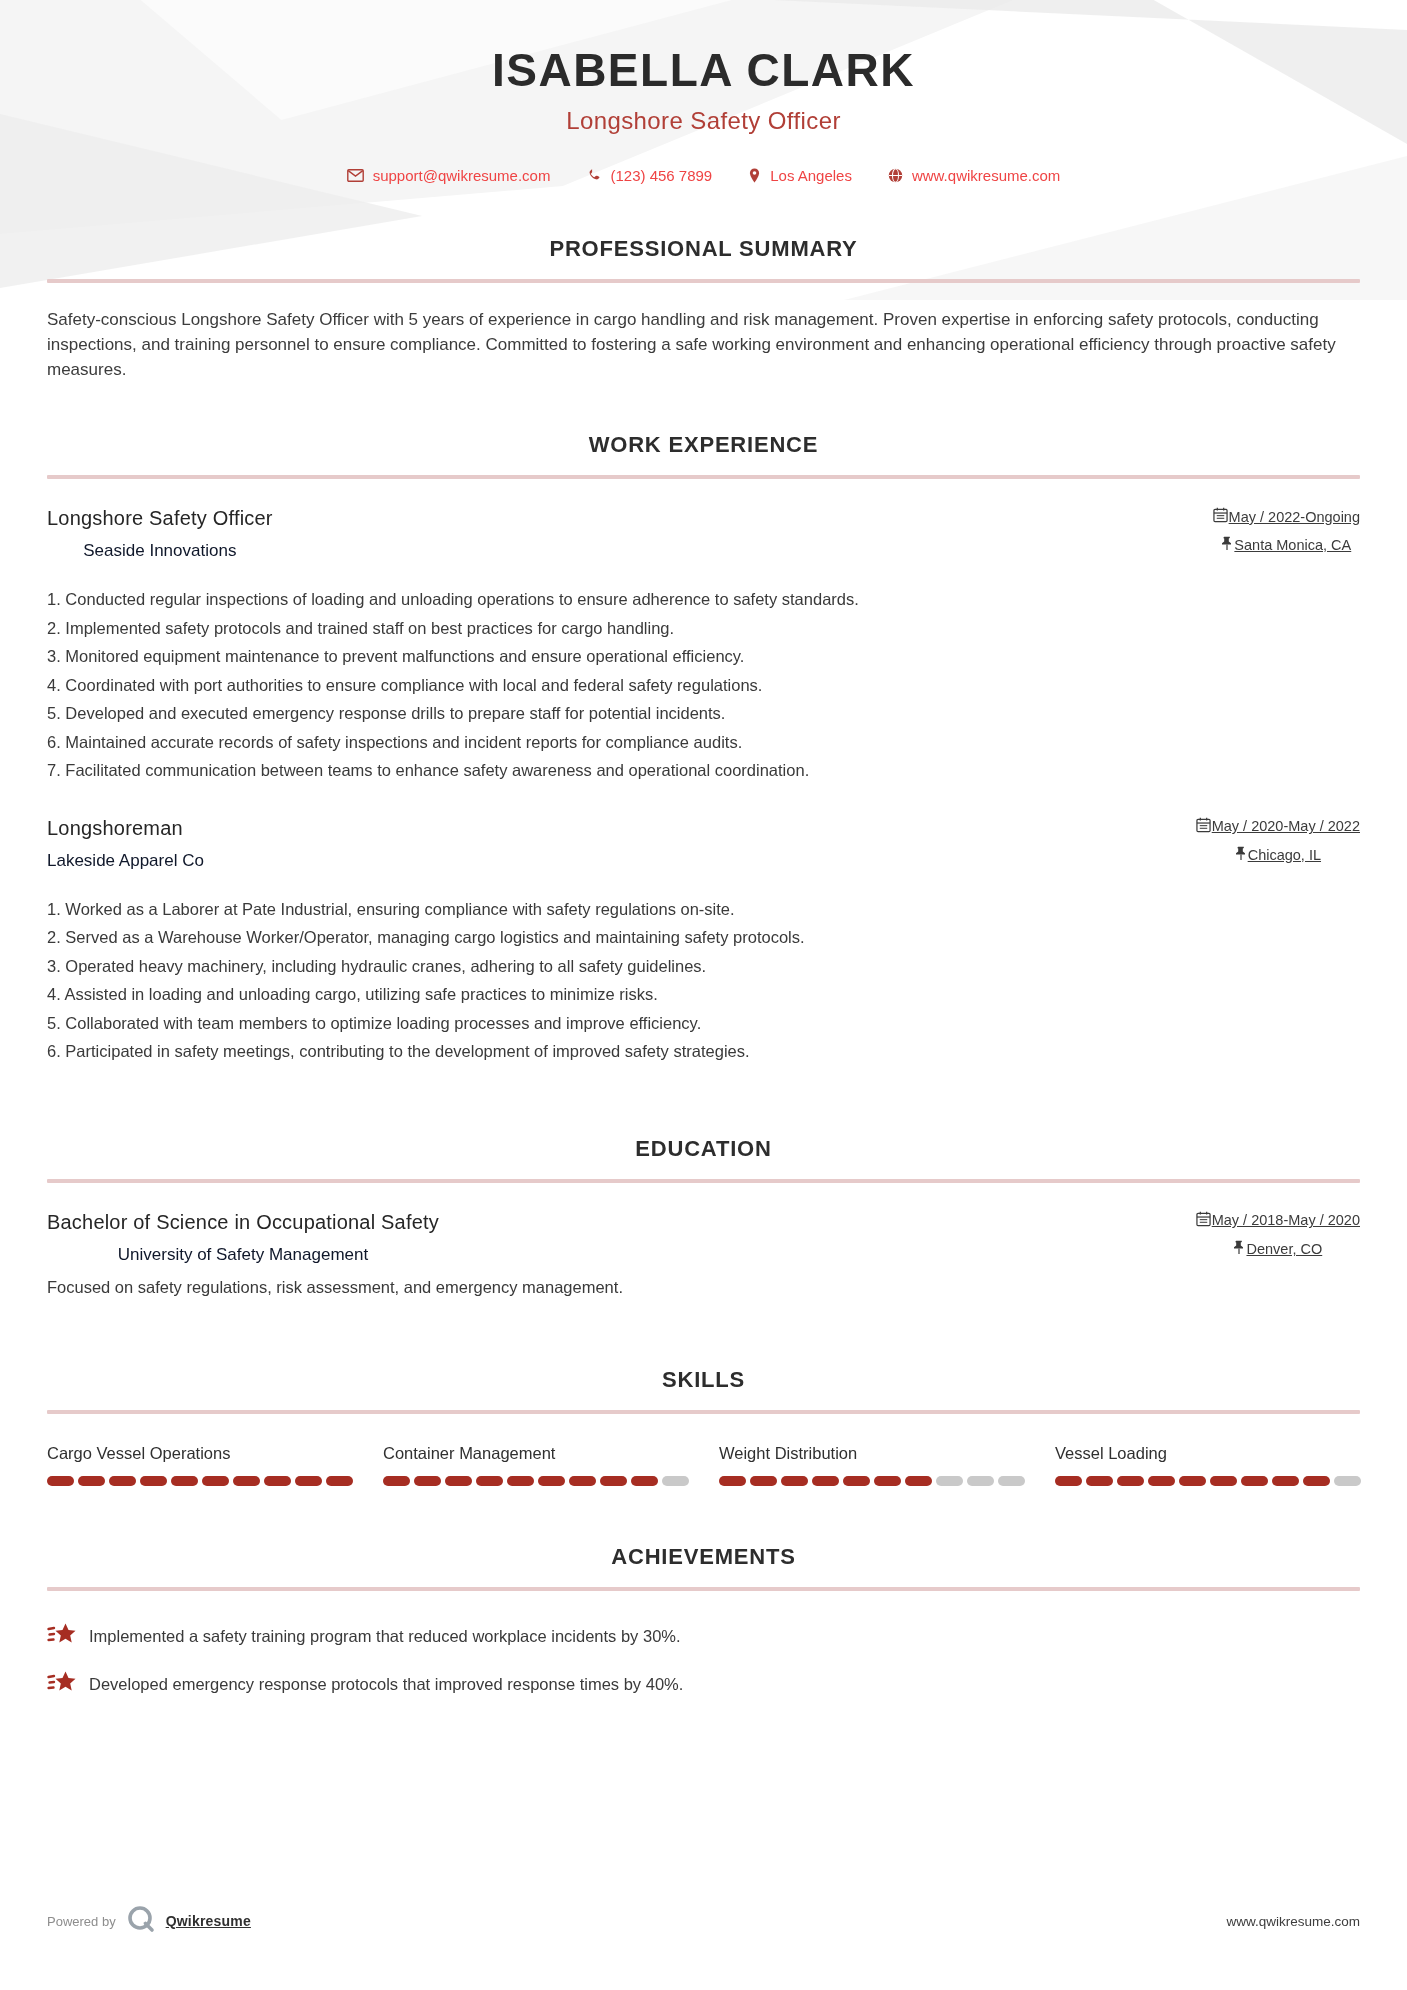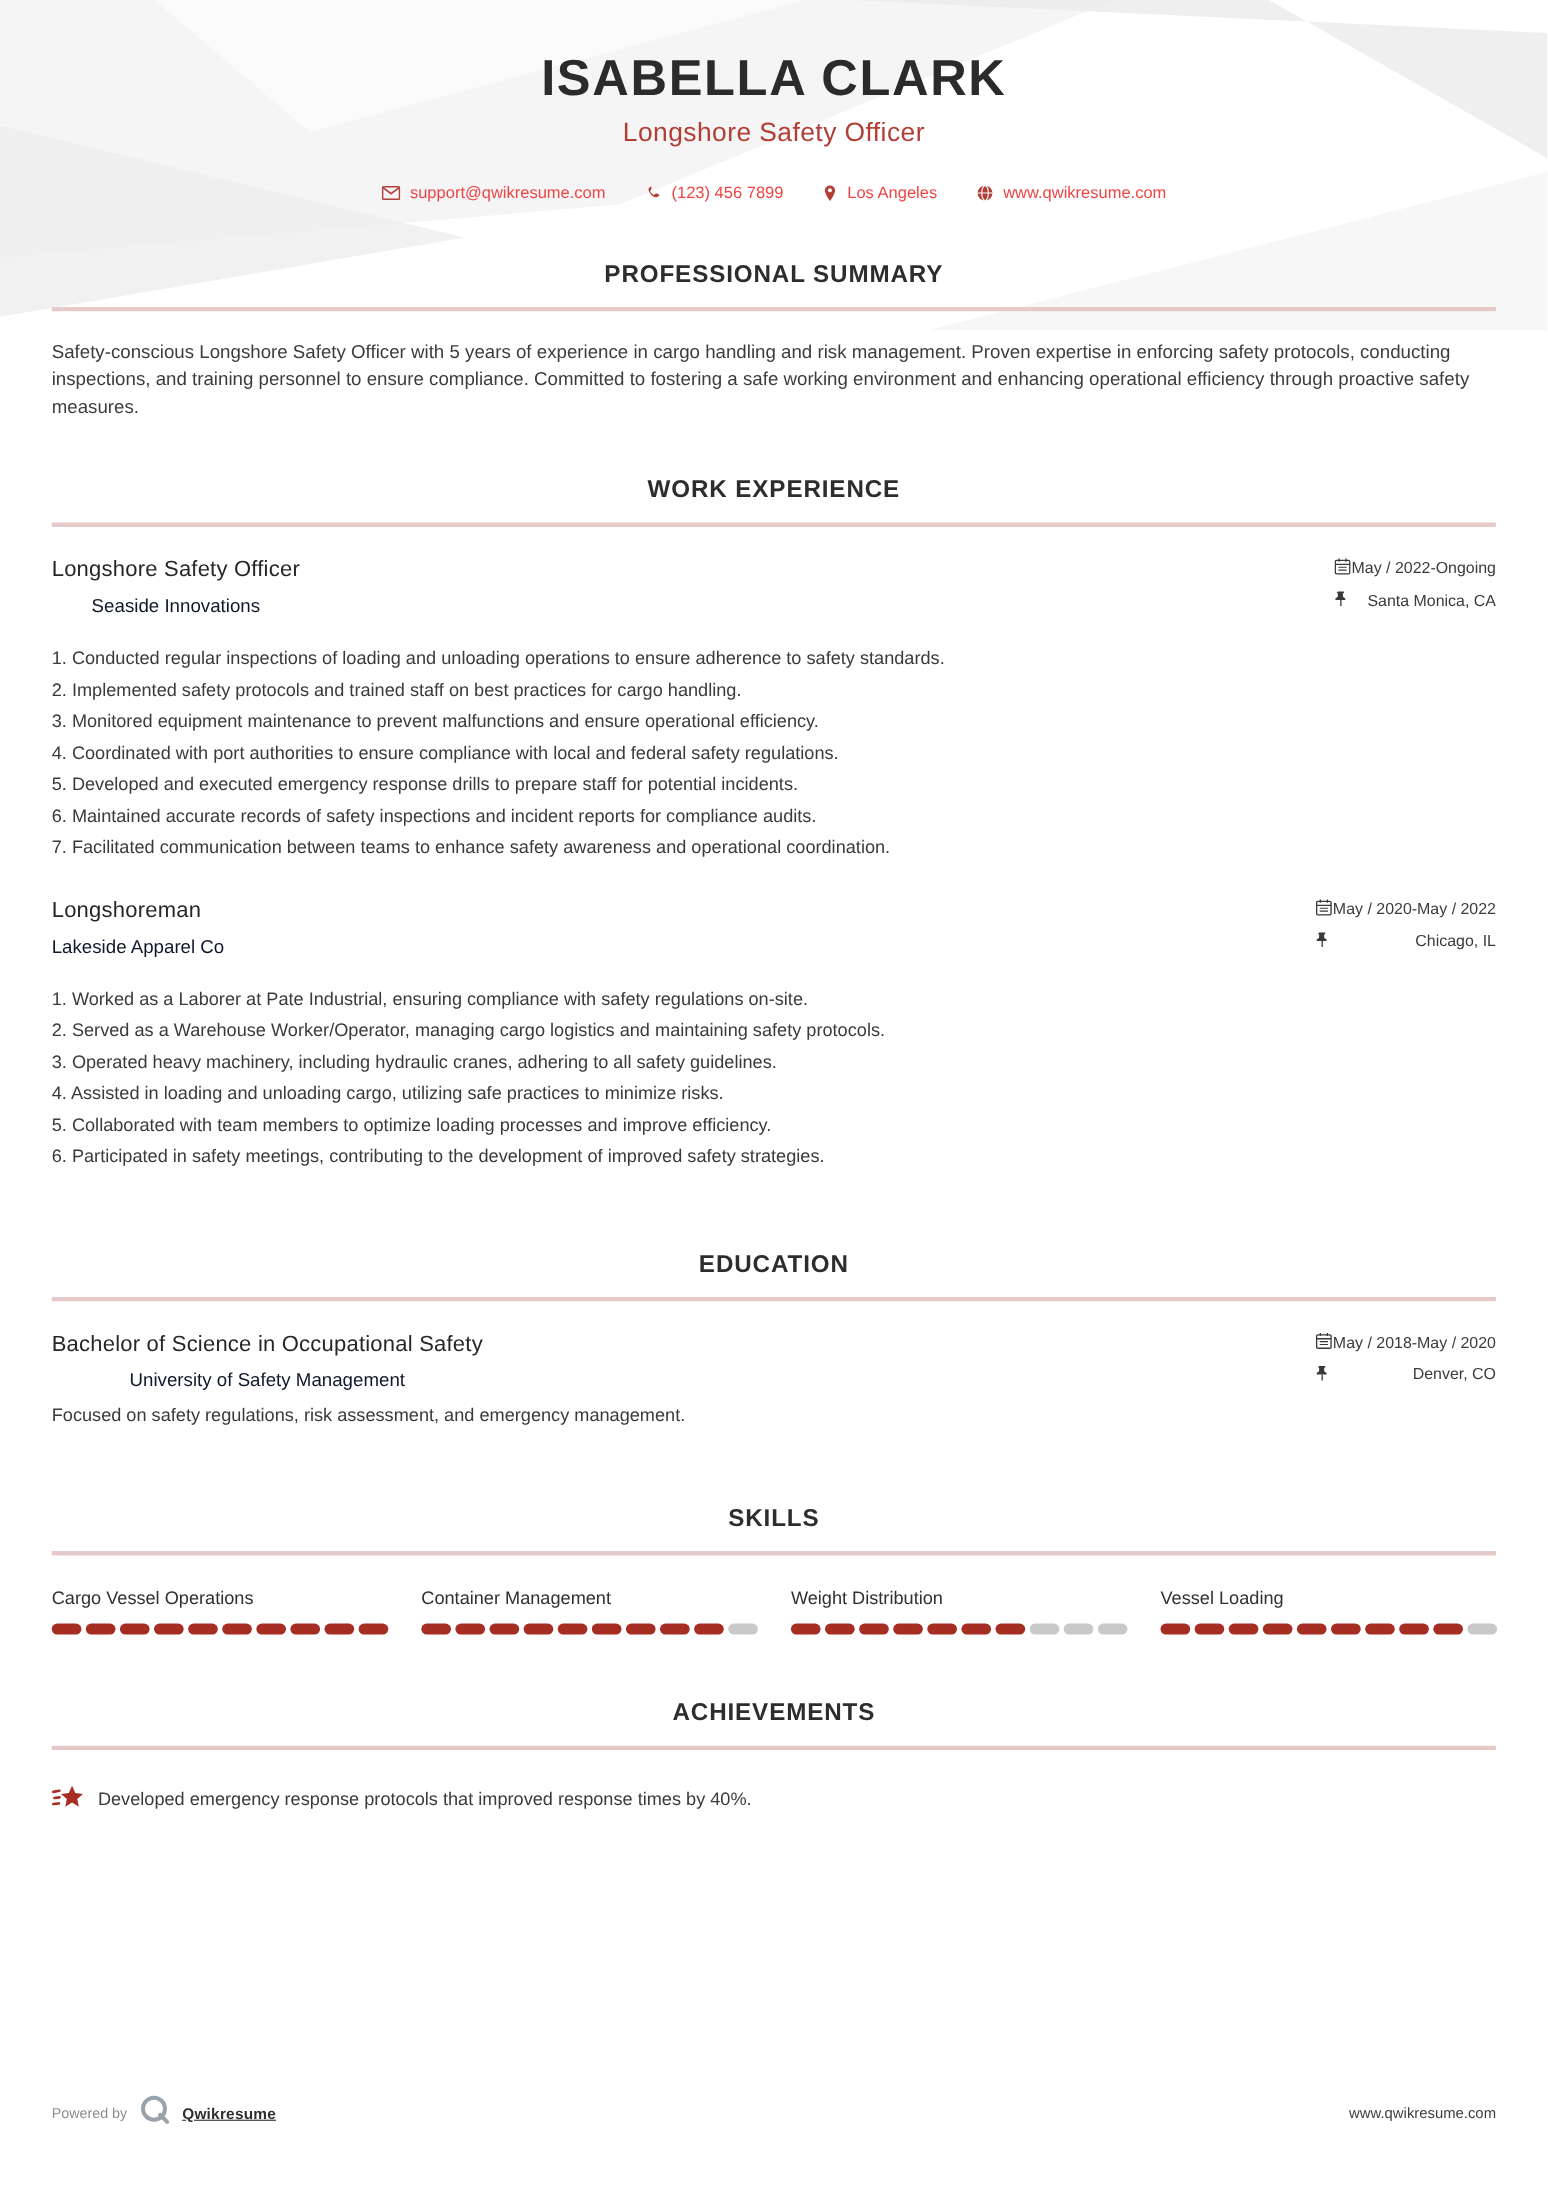--- a/index.html
+++ b/index.html
@@ -38,21 +38,21 @@
   .summary-section { margin-top: 52px; }
   .summary-text { margin-top: 24px; font-size: 17px; line-height: 25px; color: #3c3c3c; }
 
   .experience-section { margin-top: 50px; }
   .entry { margin-top: 28px; }
   .entry + .entry { margin-top: 32px; }
   .entry-head { display: flex; justify-content: space-between; align-items: flex-start; }
   .entry-title { font-size: 20px; color: #262626; letter-spacing: .2px; }
   .entry-company { margin-top: 11px; font-size: 17px; color: #0f172a; text-align: center; }
   .entry-meta { text-align: right; font-size: 14.5px; color: #3b3b3b; white-space: nowrap; }
-  .meta-line { display: flex; justify-content: space-between; align-items: center; gap: 1px; }
+  .meta-line { display: flex; justify-content: center; align-items: center; gap: 1px; text-decoration: underline; }
   .meta-line + .meta-line { margin-top: 10px; }
   .bullets { margin-top: 24px; list-style: none; counter-reset: li; }
   .bullets li { counter-increment: li; font-size: 16.5px; line-height: 28.5px; color: #3a3a3a; }
   .bullets li::before { content: counter(li) ". "; }
 
   .education-section { margin-top: 70px; }
   .edu-desc { margin-top: 13px; font-size: 16.5px; color: #3a3a3a; }
 
   .skills-section { margin-top: 70px; }
   .skills-grid { margin-top: 30px; display: grid; grid-template-columns: repeat(4, 1fr); column-gap: 30px; }
@@ -337,20 +337,31 @@
             </div>
           </div>
         </div>
     </div>
 
     <div class="achievements-section">
       <div class="section-heading">ACHIEVEMENTS</div>
       <div class="divider"></div>
       <div class="achv-list">
 
+      <div class="achv-item">
+            <span>
+              <svg width="30" height="27" viewBox="0 0 30 27">
+                <line x1="1.5" y1="8" x2="7" y2="7" stroke="#a62d22" stroke-width="2.4" stroke-linecap="round"></line>
+                <line x1="2.5" y1="13.5" x2="7" y2="13" stroke="#a62d22" stroke-width="2.4" stroke-linecap="round"></line>
+                <line x1="1.5" y1="19" x2="6.5" y2="18.5" stroke="#a62d22" stroke-width="2.4" stroke-linecap="round"></line>
+                <path d="M18.5 2.5l3 6.6 7 .7-5.3 4.7 1.5 6.9-6.2-3.7-6.2 3.7 1.5-6.9L8.5 9.8l7-.7z" fill="#a62d22"></path>
+              </svg>
+            </span>
+            <span>Implemented a safety training program that reduced workplace incidents by 30%.</span>
+          </div>
           <div class="achv-item">
             <span>
               <svg width="30" height="27" viewBox="0 0 30 27">
                 <line x1="1.5" y1="8" x2="7" y2="7" stroke="#a62d22" stroke-width="2.4" stroke-linecap="round"></line>
                 <line x1="2.5" y1="13.5" x2="7" y2="13" stroke="#a62d22" stroke-width="2.4" stroke-linecap="round"></line>
                 <line x1="1.5" y1="19" x2="6.5" y2="18.5" stroke="#a62d22" stroke-width="2.4" stroke-linecap="round"></line>
                 <path d="M18.5 2.5l3 6.6 7 .7-5.3 4.7 1.5 6.9-6.2-3.7-6.2 3.7 1.5-6.9L8.5 9.8l7-.7z" fill="#a62d22"></path>
               </svg>
             </span>
             <span>Developed emergency response protocols that improved response times by 40%.</span>

